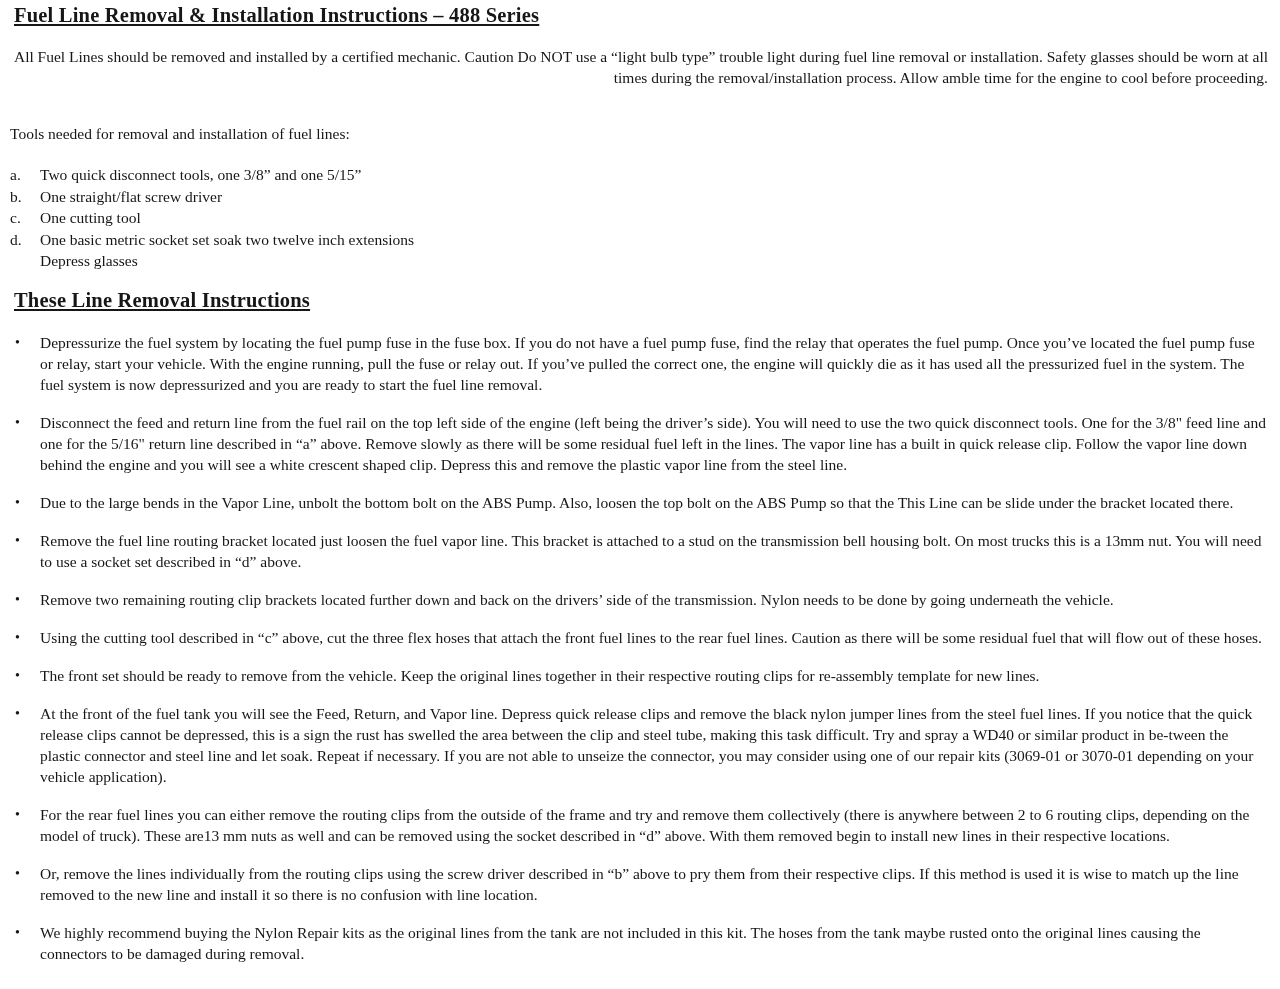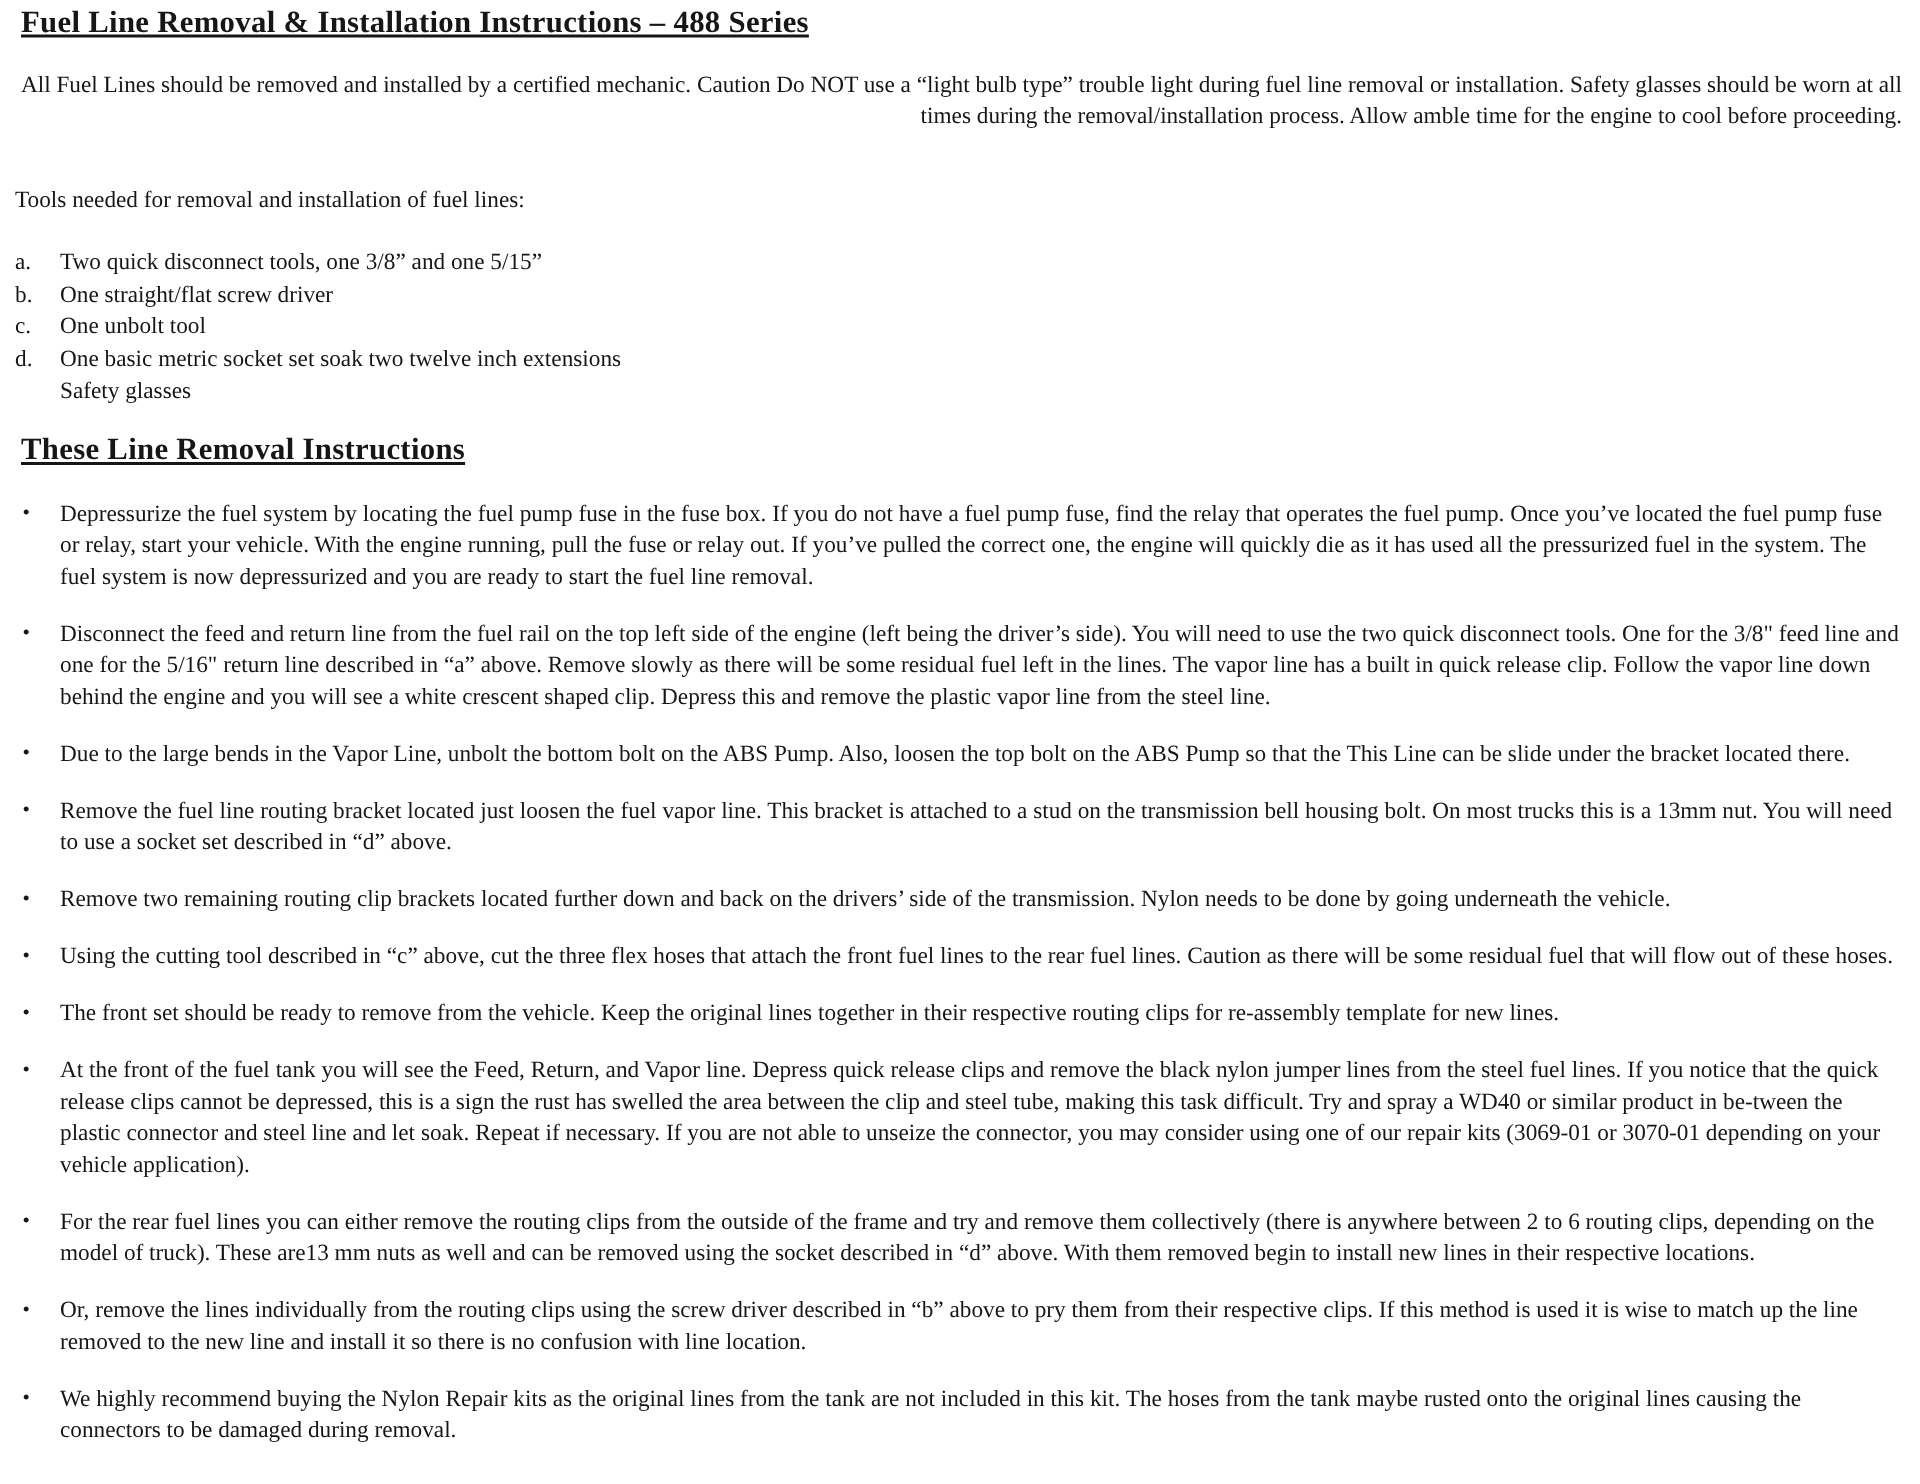--- a/index.html
+++ b/index.html
@@ -94,29 +94,29 @@
     <div class="tool-row">
       <span class="tool-marker">a.</span>
       <span class="tool-text">Two quick disconnect tools, one 3/8” and one 5/15”</span>
     </div>
     <div class="tool-row">
       <span class="tool-marker">b.</span>
       <span class="tool-text">One straight/flat screw driver</span>
     </div>
     <div class="tool-row">
       <span class="tool-marker">c.</span>
-      <span class="tool-text">One unbolt tool</span>
+      <span class="tool-text">One cutting tool</span>
     </div>
     <div class="tool-row">
       <span class="tool-marker">d.</span>
       <span class="tool-text">One basic metric socket set soak two twelve inch extensions</span>
     </div>
     <div class="tool-row">
       <span class="tool-marker"></span>
-      <span class="tool-text">Safety glasses</span>
+      <span class="tool-text">Depress glasses</span>
     </div>
   </div>
 
   <h2 class="section-title">These Line Removal Instructions</h2>
 
   <div class="bullet-list">
     <div class="bullet-item">
       <span class="bullet-marker">•</span>
       <div class="bullet-text">Depressurize the fuel system by locating the fuel pump fuse in the fuse box. If you do not have a fuel pump fuse, find the relay that operates the fuel pump. Once you’ve located the fuel pump fuse or relay, start your vehicle. With the engine running, pull the fuse or relay out. If you’ve pulled the correct one, the engine will quickly die as it has used all the pressurized fuel in the system. The fuel system is now depressurized and you are ready to start the fuel line removal.</div>
     </div>

